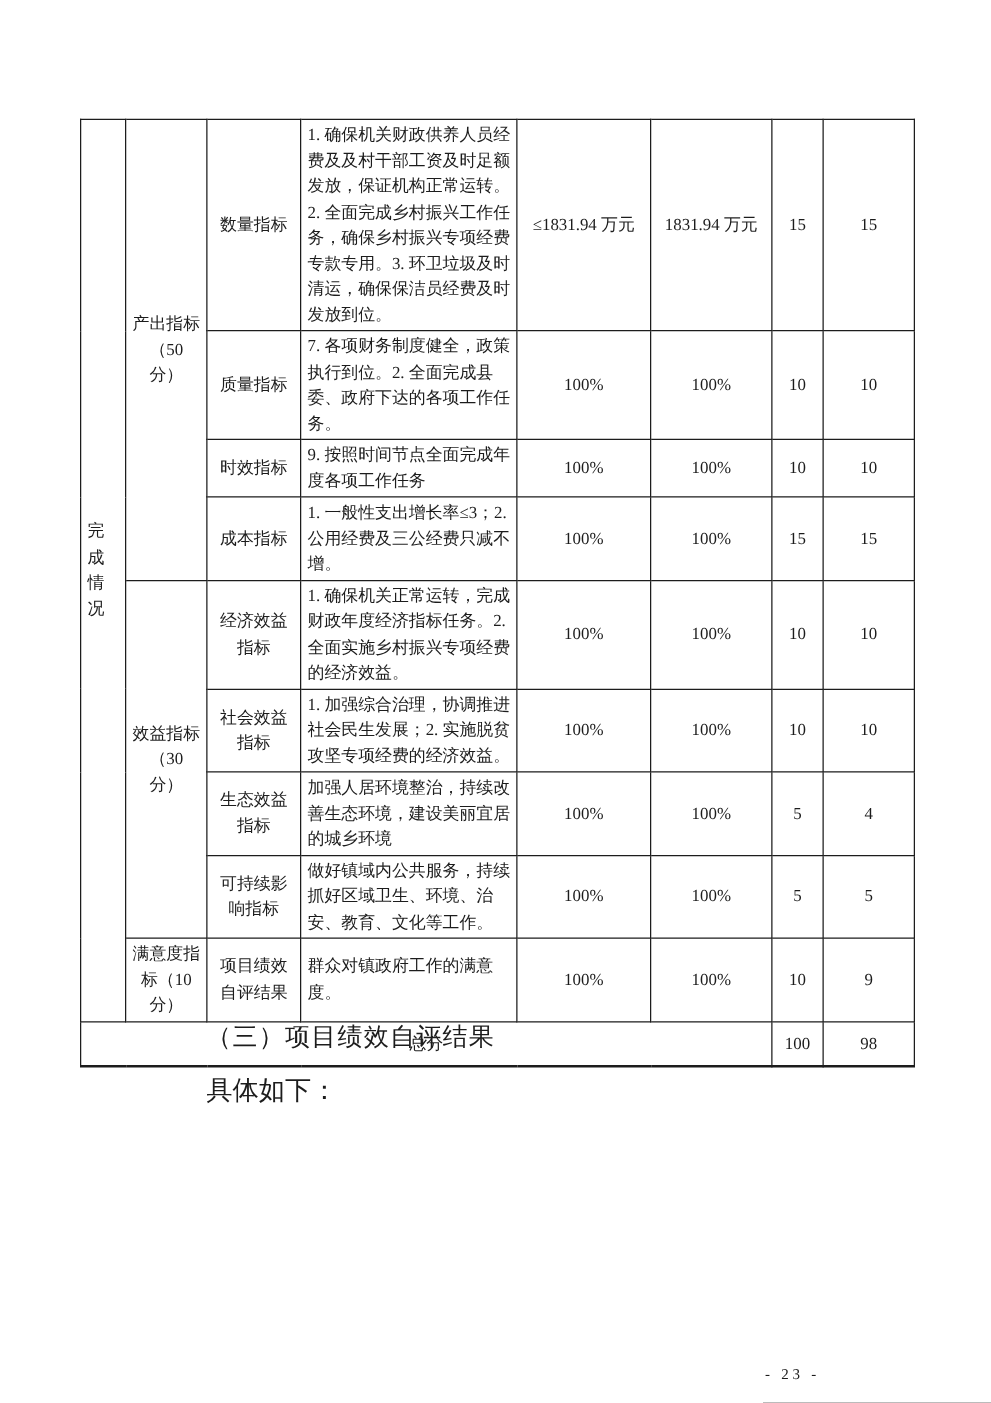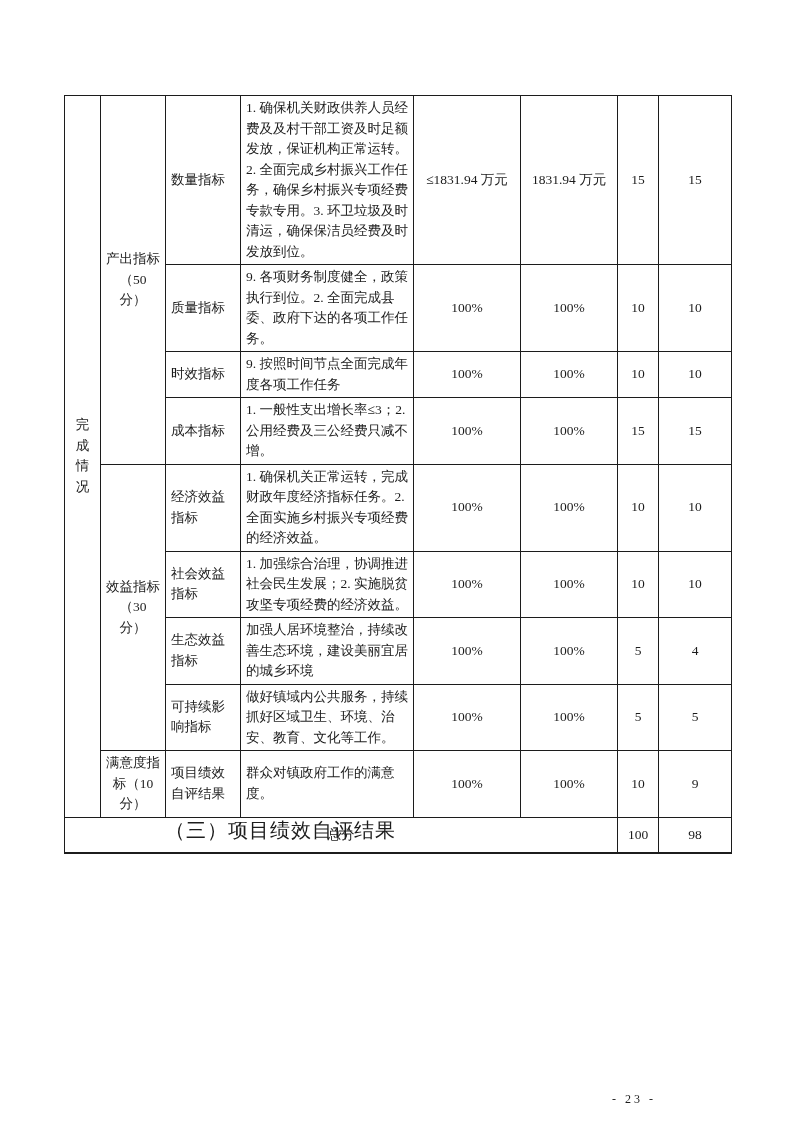--- a/index.html
+++ b/index.html
@@ -27,23 +27,23 @@
     color: #1c1c1c;
   }
   table.perf { border: 1px solid #1c1c1c; border-bottom-width: 2px; }
   table.perf td {
     border: 1px solid #1c1c1c;
     padding: 2px 5px;
     vertical-align: middle;
     word-break: break-all;
     overflow: hidden;
   }
-  td.chead { vertical-align: top; text-align: center; padding-top: 5px; }
+  td.chead { vertical-align: top; text-align: left; padding-top: 5px; }
   td.ccat  { text-align: center; }
-  td.cind  { }
+  td.cind  { text-align: center; }
   td.cdesc { text-align: left; }
   td.cval  { text-align: center; padding: 2px 2px; }
   td.ctotal{ text-align: center; }
 
   tr.r0 { height: 145px; }
   tr.r1 { height: 67px; }
   tr.r2 { height: 44px; }
   tr.r3 { height: 64px; }
   tr.r4 { height: 82px; }
   tr.r5 { height: 64px; margin-left: 43px; }
@@ -104,21 +104,21 @@
         <td class="ccat" rowspan="4">产出指标（50 分）</td>
         <td class="cind">数量指标</td>
         <td class="cdesc">1. 确保机关财政供养人员经费及及村干部工资及时足额发放，保证机构正常运转。2. 全面完成乡村振兴工作任务，确保乡村振兴专项经费专款专用。3. 环卫垃圾及时清运，确保保洁员经费及时发放到位。</td>
         <td class="cval">≤1831.94 万元</td>
         <td class="cval">1831.94 万元</td>
         <td class="cval">15</td>
         <td class="cval">15</td>
       </tr>
       <tr class="r1">
         <td class="cind">质量指标</td>
-        <td class="cdesc">9. 各项财务制度健全，政策执行到位。2. 全面完成县委、政府下达的各项工作任务。</td>
+        <td class="cdesc">7. 各项财务制度健全，政策执行到位。2. 全面完成县委、政府下达的各项工作任务。</td>
         <td class="cval">100%</td>
         <td class="cval">100%</td>
         <td class="cval">10</td>
         <td class="cval">10</td>
       </tr>
       <tr class="r2">
         <td class="cind">时效指标</td>
         <td class="cdesc">9. 按照时间节点全面完成年度各项工作任务</td>
         <td class="cval">100%</td>
         <td class="cval">100%</td>
@@ -179,17 +179,18 @@
         <td class="ctotal" colspan="6">总分</td>
         <td class="cval">100</td>
         <td class="cval">98</td>
       </tr>
     </tbody>
   </table>
 
   <h3 class="section-heading">（三）项目绩效自评结果</h3>
 
   <div class="body-text">
+    <p>具体如下：</p>
   </div>
 
   <div class="page-number">- 23 -</div>
 
 </div>
 
 </body></html>

